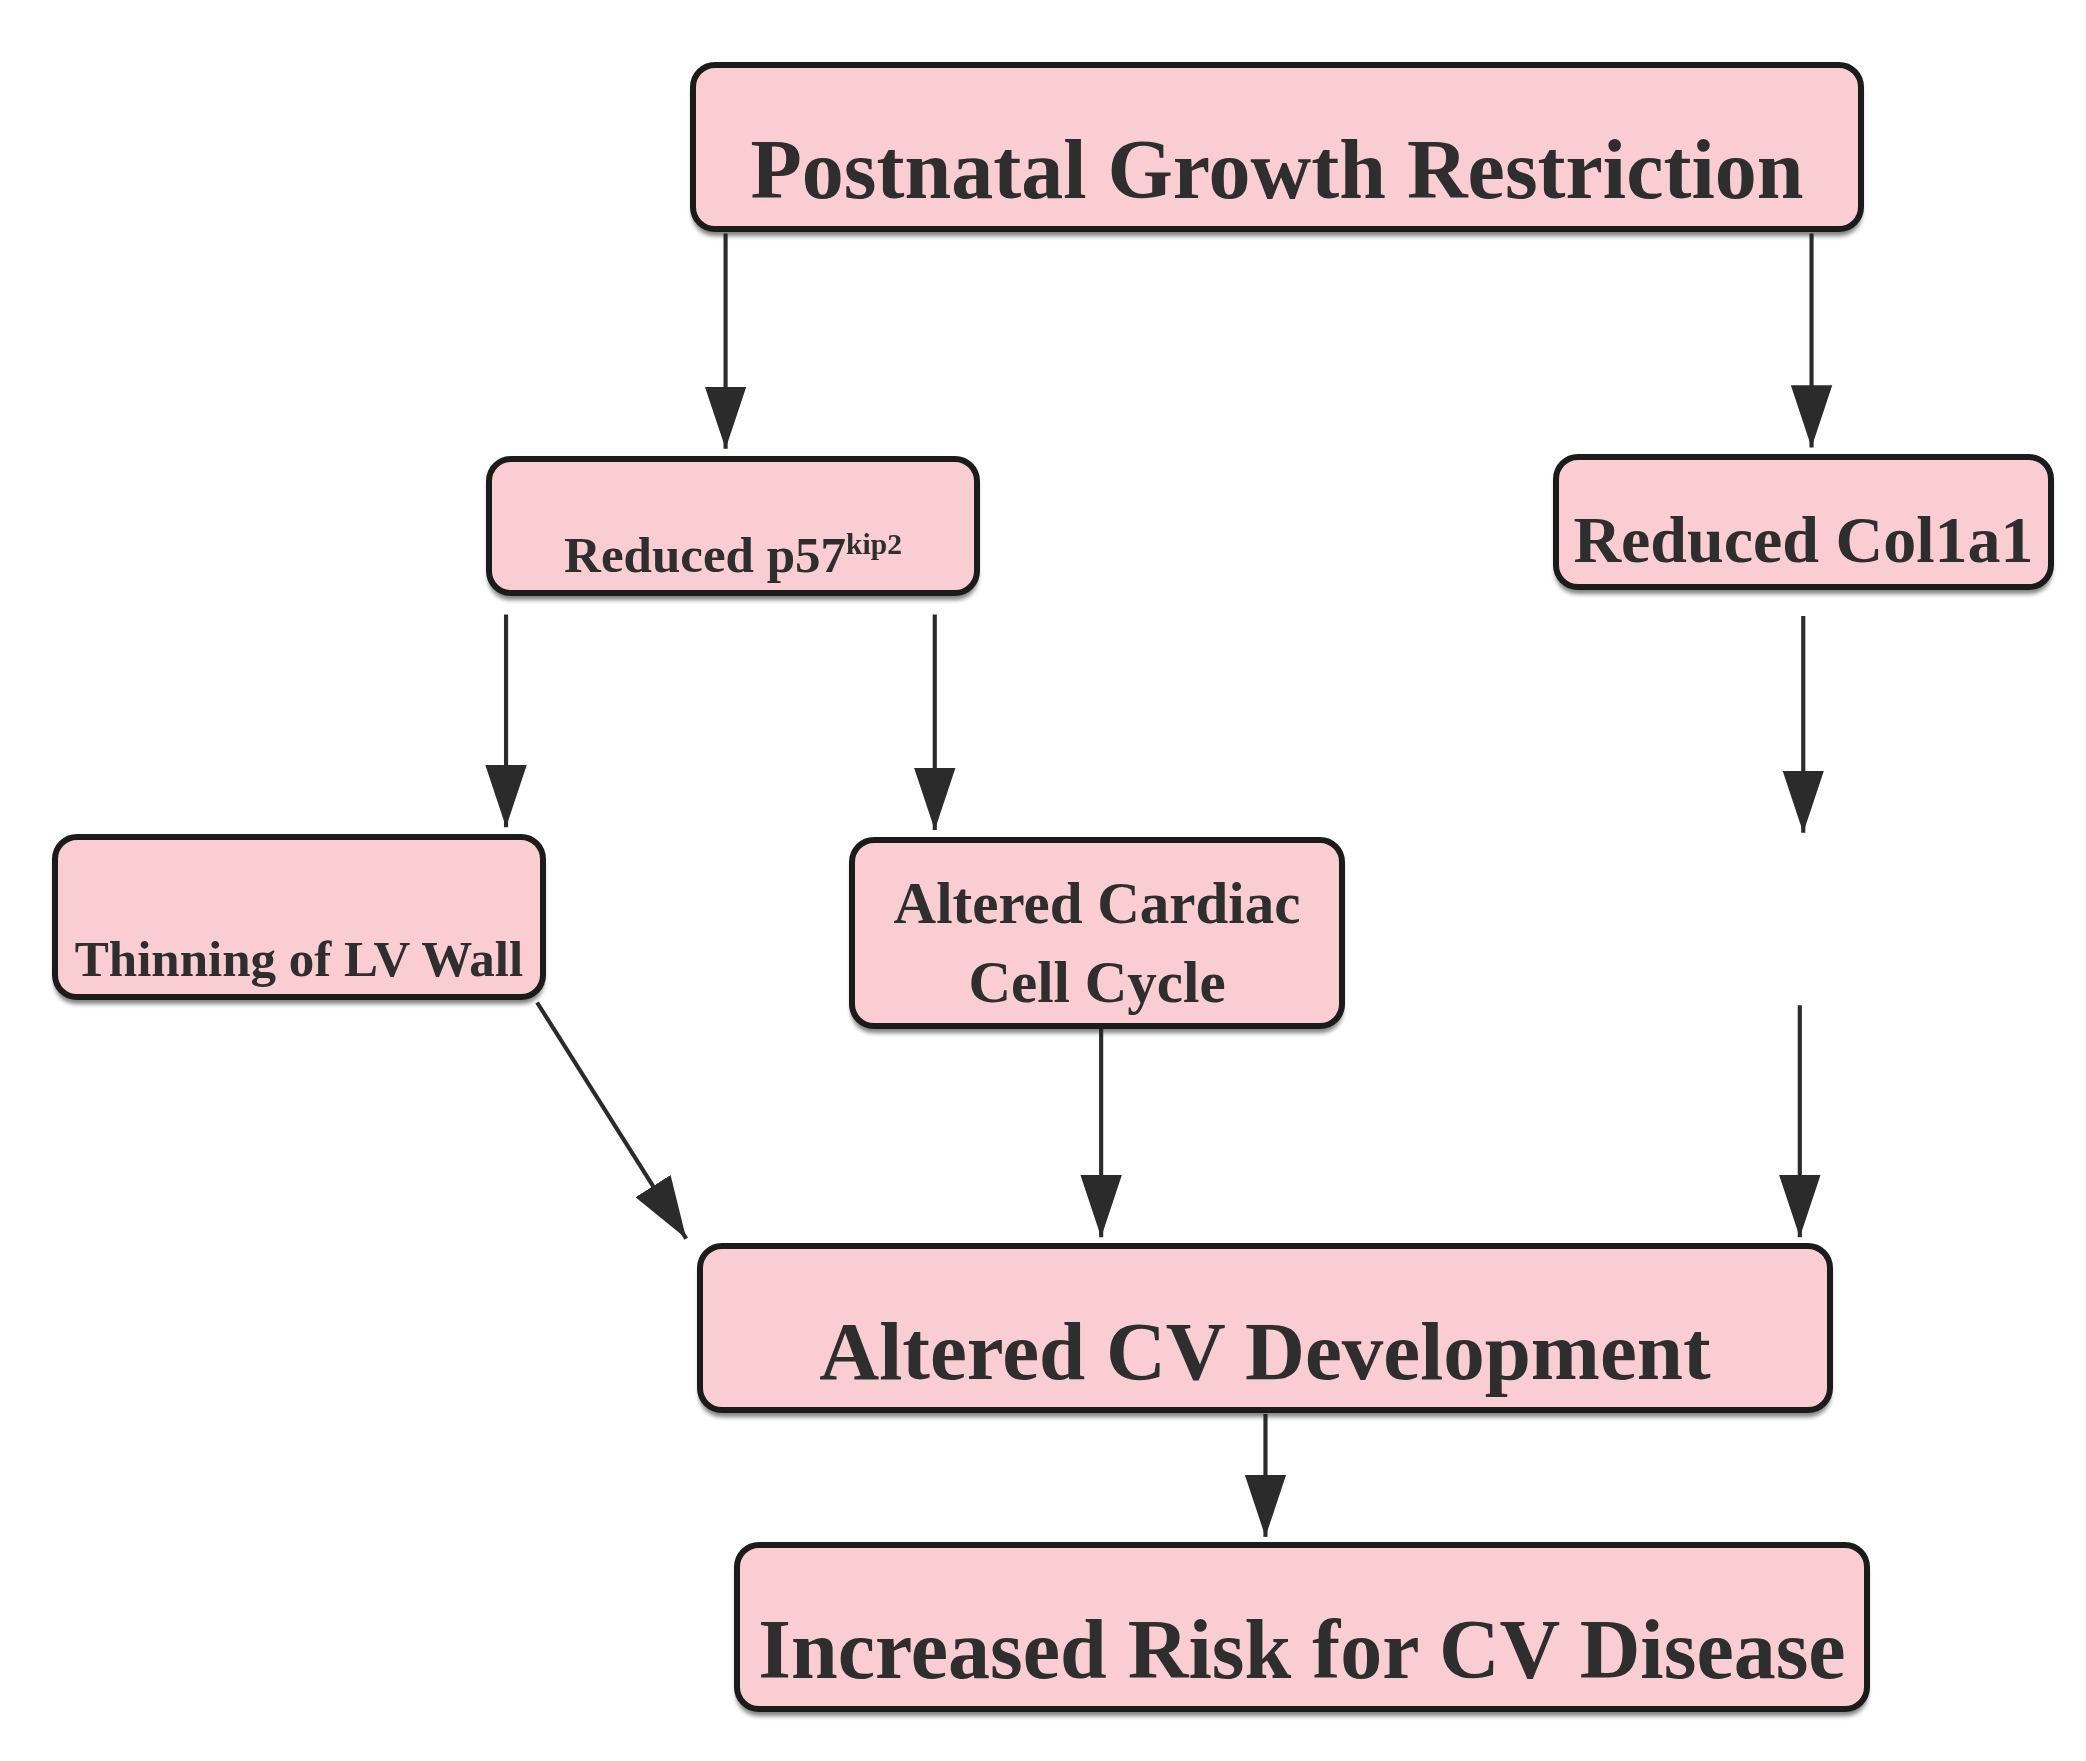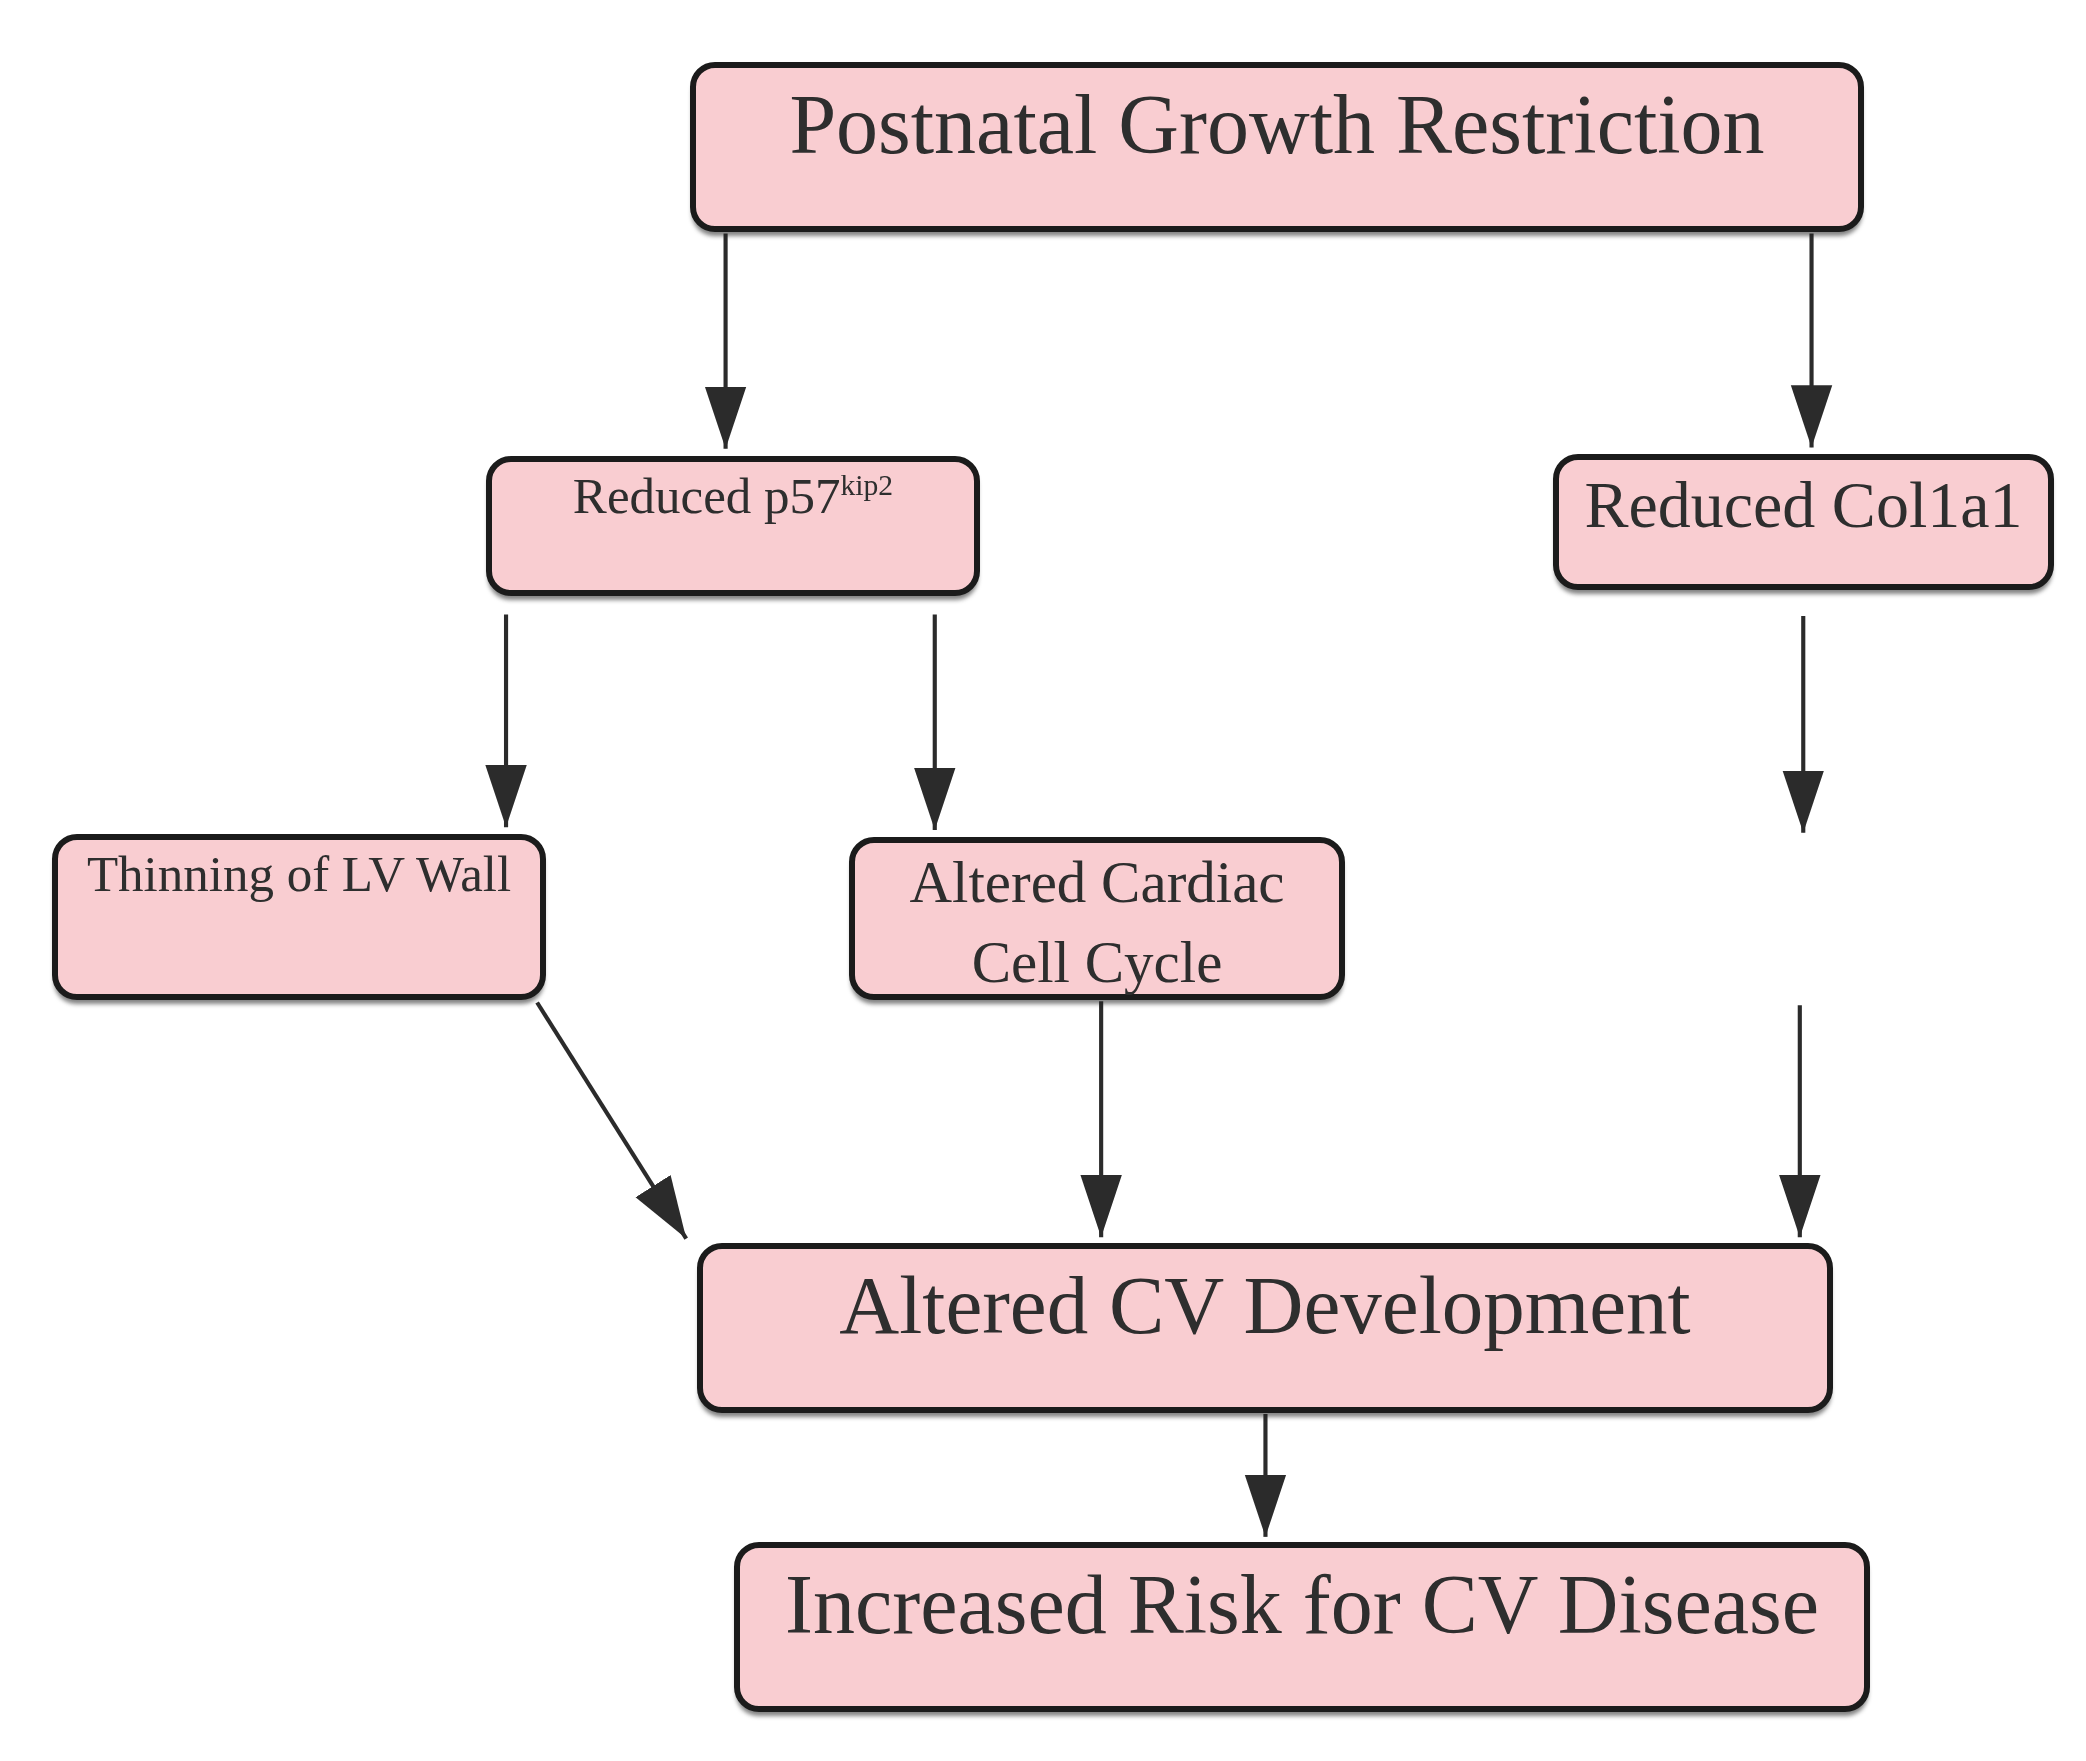--- a/index.html
+++ b/index.html
@@ -25,41 +25,42 @@
   }
   .node {
     position: absolute;
     box-sizing: border-box;
     background: var(--node-fill, #f9cdd1);
     border: 6.2px solid var(--node-border, #1b1b1b);
     border-radius: 25px;
     box-shadow: 0 6.2px 4.1px -2.8px rgba(30, 30, 30, 0.55);
     color: var(--text, #2e2e2e);
     display: flex;
-    align-items: flex-start;
+    align-items: flex-end;
     justify-content: center;
     text-align: center;
     line-height: 1.35;
+    font-weight: bold;
   }
   .node .lbl {
     display: inline-block;
     padding: 0 4.1px;
   }
   sup {
     font-size: 58%;
     line-height: 0;
     vertical-align: super;
     letter-spacing: 0;
   }
   
   .n-postnatal { left: 690px; top: 62px;   width: 1174px; height: 170px; font-size: 84px; }
   .n-p57       { left: 486px;  top: 456px;  width: 494px;  height: 140px; font-size: 51px;  }
   .n-col1a1    { left: 1553px; top: 454px;  width: 501px;  height: 136px; font-size: 66px;  }
   .n-thinning  { left: 52px;   top: 834px; width: 494px;  height: 166px; font-size: 51px;  }
-  .n-cellcycle { left: 849px; top: 837px; width: 496px;  height: 163px; font-size: 59px;  }
+  .n-cellcycle { left: 849px; top: 837px; width: 496px;  height: 192px; font-size: 59px;  }
   .n-matrix    { left: 1564px; top: 839px; width: 492px;  height: 164px; font-size: 58px;  letter-spacing: -0.7px; }
   .n-cvdev     { left: 697px; top: 1243px; width: 1136px; height: 170px; font-size: 83px; }
   .n-risk      { left: 734px; top: 1542px; width: 1136px; height: 170px; font-size: 84px; }
 </style>
 </head>
 <body>
 
 <div id="canvas">
 
   <svg id="edges-svg" viewBox="0 0 3023 2552">

